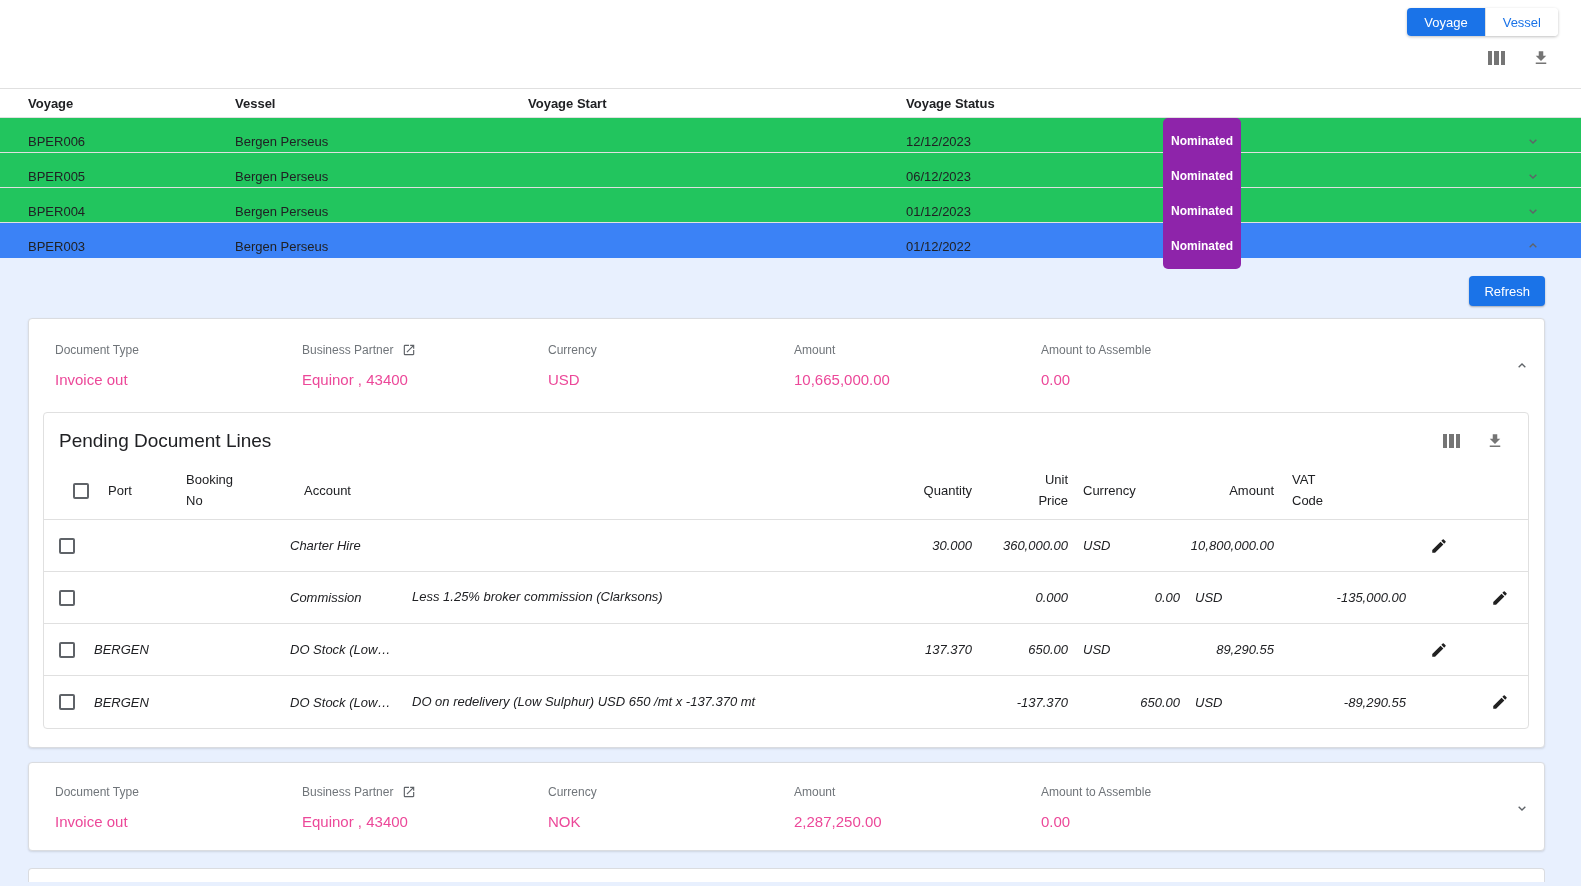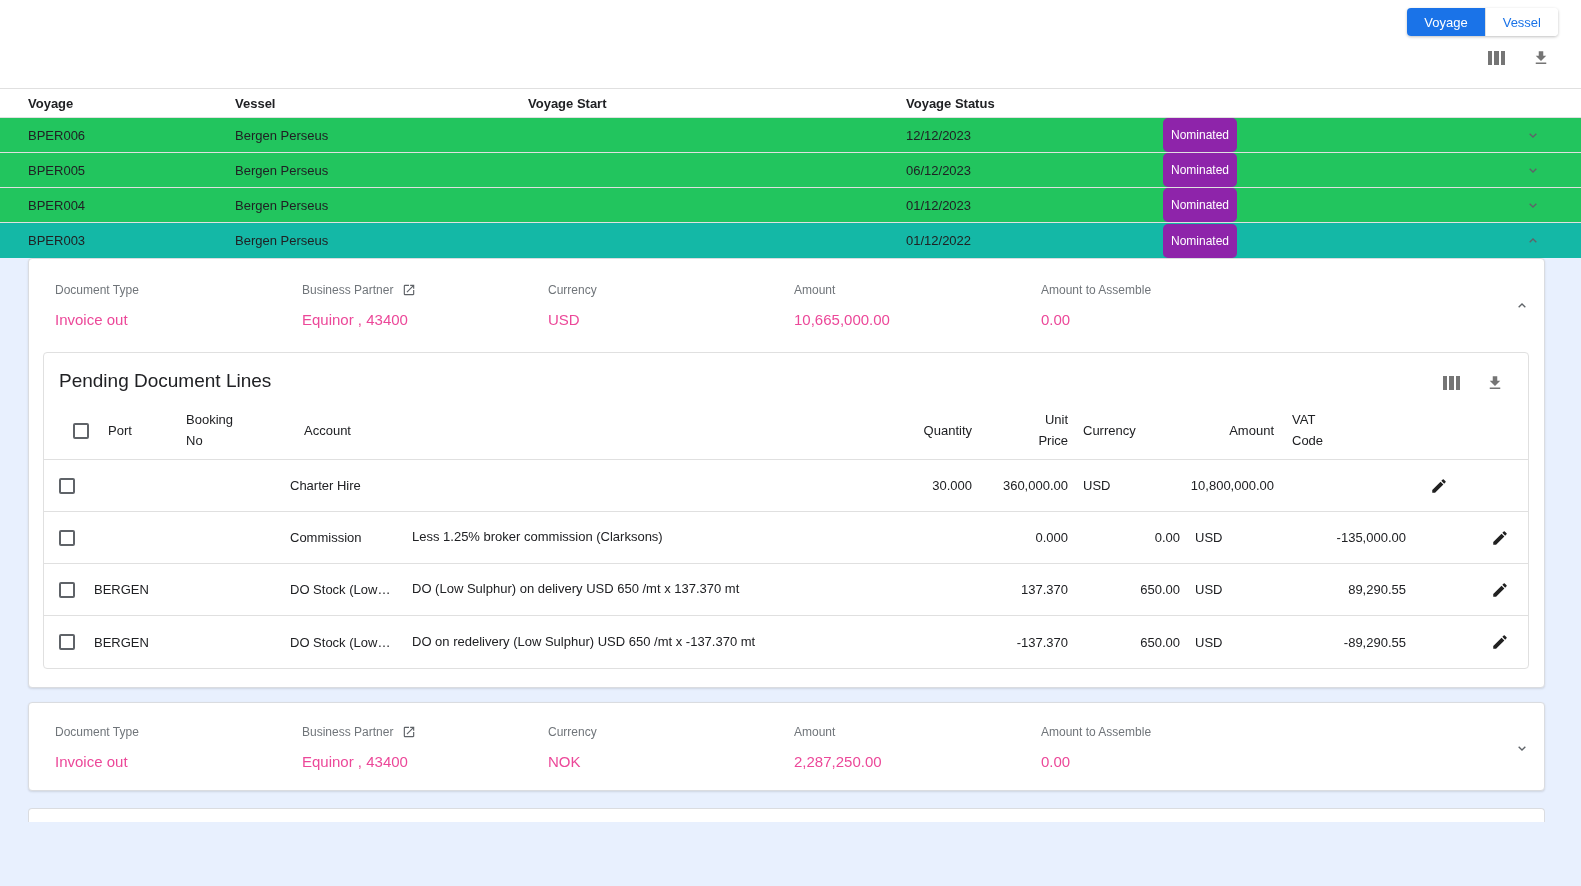--- a/index.html
+++ b/index.html
@@ -16,43 +16,43 @@
   .toggle-btn.inactive { background: #fff; color: #1a73e8; border-radius: 0 4px 4px 0; border-left: 1px solid #e0e0e0; }
   .table-actions { position: absolute; top: 49px; right: 31px; display: flex; gap: 27px; align-items: center; }
   .columns-icon { display: flex; gap: 2px; cursor: pointer; }
   .columns-icon i { width: 4.5px; height: 14px; background: #757575; display: block; }
   .dl-icon { cursor: pointer; line-height: 0; }
 
   
   .vgrid { display: grid; grid-template-columns: 207px 293px 378px 257px 1fr 56px; align-items: center; padding-left: 28px; }
   .vtable-header { height: 30px; border-top: 1px solid #e0e0e0; border-bottom: 1px solid #e0e0e0; font-size: 13px; font-weight: bold; }
   .vrow { height: 35px; border-bottom: 1px solid #e0e0e0; font-size: 13px; background: #22c55e; cursor: pointer; }
-  .vrow.expanded { background: #14b8a6; border-bottom: none; }
-  .badge { display: inline-block; background: #8e24aa; color: #fff; font-size: 12px; padding: 10px 8px; border-radius: 5px; }
+  .vrow.expanded { background: #3b82f6; border-bottom: none; }
+  .badge { display: inline-block; background: #8e24aa; color: #fff; font-size: 12px; padding: 16px 8px; border-radius: 5px; font-weight: bold; }
   .row-chevron { line-height: 0; cursor: pointer; }
 
   
   .expanded-area { background: #e8f0fe; height: 628px; padding: 0 36px 0 28px; }
   .refresh-row { display: flex; justify-content: flex-end; padding: 18px 0 12px 0; }
   .refresh-btn { background: #1a73e8; color: #fff; border: none; border-radius: 4px; height: 30px; padding: 0 15px; font-size: 13px; font-family: inherit; box-shadow: 0 1px 2px rgba(0,0,0,.3); cursor: pointer; }
 
   .doc-card { background: #fff; border: 1px solid #dadce0; border-radius: 4px; box-shadow: 0 1px 2px rgba(60,64,67,.15); }
   .doc-header { display: grid; grid-template-columns: 247px 246px 246px 247px 1fr 44px; padding: 24px 0 24px 26px; align-items: start; }
   .doc-label { font-size: 12px; color: #70757a; display: flex; align-items: center; gap: 9px; }
   .doc-value { font-size: 15px; color: #ec4899; margin-top: 14px; }
   .doc-chevron { justify-self: end; align-self: center; padding-right: 14px; line-height: 0; cursor: pointer; }
 
   
   .lines-card { margin: 0 15px 18px 14px; border: 1px solid #e0e0e0; border-radius: 4px; background: #fff; }
-  .lines-title-row { display: flex; justify-content: space-between; align-items: flex-end; padding: 17px 24px 10px 15px; }
+  .lines-title-row { display: flex; justify-content: space-between; align-items: center; padding: 17px 24px 10px 15px; }
   .lines-title { font-size: 19px; color: #202124; font-weight: normal; }
   .lines-actions { display: flex; gap: 26px; align-items: center; }
   .lgrid { display: grid; grid-template-columns: 50px 78px 118px 122px minmax(0,1fr) 96px 112px 94px 132px 66px 56px; align-items: center; padding-left: 14px; }
   .lines-head { min-height: 58px; font-size: 13px; font-weight: normal; border-bottom: 1px solid #e0e0e0; }
-  .line-row { min-height: 52px; font-size: 13px; border-bottom: 1px solid #e0e0e0; padding: 8px 0 8px 14px; }
+  .line-row { min-height: 52px; font-size: 13px; border-bottom: 1px solid #e0e0e0; padding: 8px 0 8px 14px; font-style: italic; }
   .line-row:last-child { border-bottom: none; }
   .cell-r { text-align: right; }
   .cell-cur { padding-left: 15px; }
   .hdr-wrap-booking { display: inline-block; max-width: 58px; line-height: 1.55; }
   .hdr-wrap-unit { display: inline-block; max-width: 40px; line-height: 1.55; text-align: right; }
   .hdr-wrap-vat { display: inline-block; max-width: 44px; line-height: 1.55; }
   .checkbox { width: 16px; height: 16px; border: 2px solid #5f6368; border-radius: 2px; display: inline-block; cursor: pointer; margin-left: 15px; }
   .dltext { line-height: 1.4; padding-right: 14px; }
   .edit-btn { background: none; border: none; cursor: pointer; line-height: 0; padding: 4px; }
 
@@ -137,20 +137,23 @@
   <div><span class="badge">Nominated</span></div>
   <span class="row-chevron">
     <svg width="16" height="16" viewBox="0 0 24 24" fill="none" stroke="#5f6368" stroke-width="2">
         <path d="M7 14l5-5 5 5"></path>
       </svg>
   </span>
 </div>
 
 <div class="expanded-area">
 
+  <div class="refresh-row">
+    <button class="refresh-btn">Refresh</button>
+  </div>
 
   <div class="doc-card">
     <div class="doc-header">
       <div>
         <div class="doc-label">Document Type</div>
         <div class="doc-value">Invoice out</div>
       </div>
       <div>
         <div class="doc-label">
           <span>Business Partner</span>
@@ -244,21 +247,20 @@
               <path d="M3 17.25V21h3.75L17.81 9.94l-3.75-3.75L3 17.25zM20.71 7.04a1 1 0 0 0 0-1.41l-2.34-2.34a1 1 0 0 0-1.41 0l-1.83 1.83 3.75 3.75 1.83-1.83z"></path>
             </svg>
         </button>
       </div>
 
       <div class="lgrid line-row" style="padding-left:0;">
         <span class="checkbox"></span>
         <div>BERGEN</div>
         <div></div>
         <div>DO Stock (Low…</div>
-        <div class="dltext">DO (Low Sulphur) on delivery USD 650 /mt x 137.370 mt</div>
         <div class="cell-r">137.370</div>
         <div class="cell-r">650.00</div>
         <div class="cell-cur">USD</div>
         <div class="cell-r">89,290.55</div>
         <div></div>
         <button class="edit-btn">
           <svg width="18" height="18" viewBox="0 0 24 24" fill="#212121">
               <path d="M3 17.25V21h3.75L17.81 9.94l-3.75-3.75L3 17.25zM20.71 7.04a1 1 0 0 0 0-1.41l-2.34-2.34a1 1 0 0 0-1.41 0l-1.83 1.83 3.75 3.75 1.83-1.83z"></path>
             </svg>
         </button>

